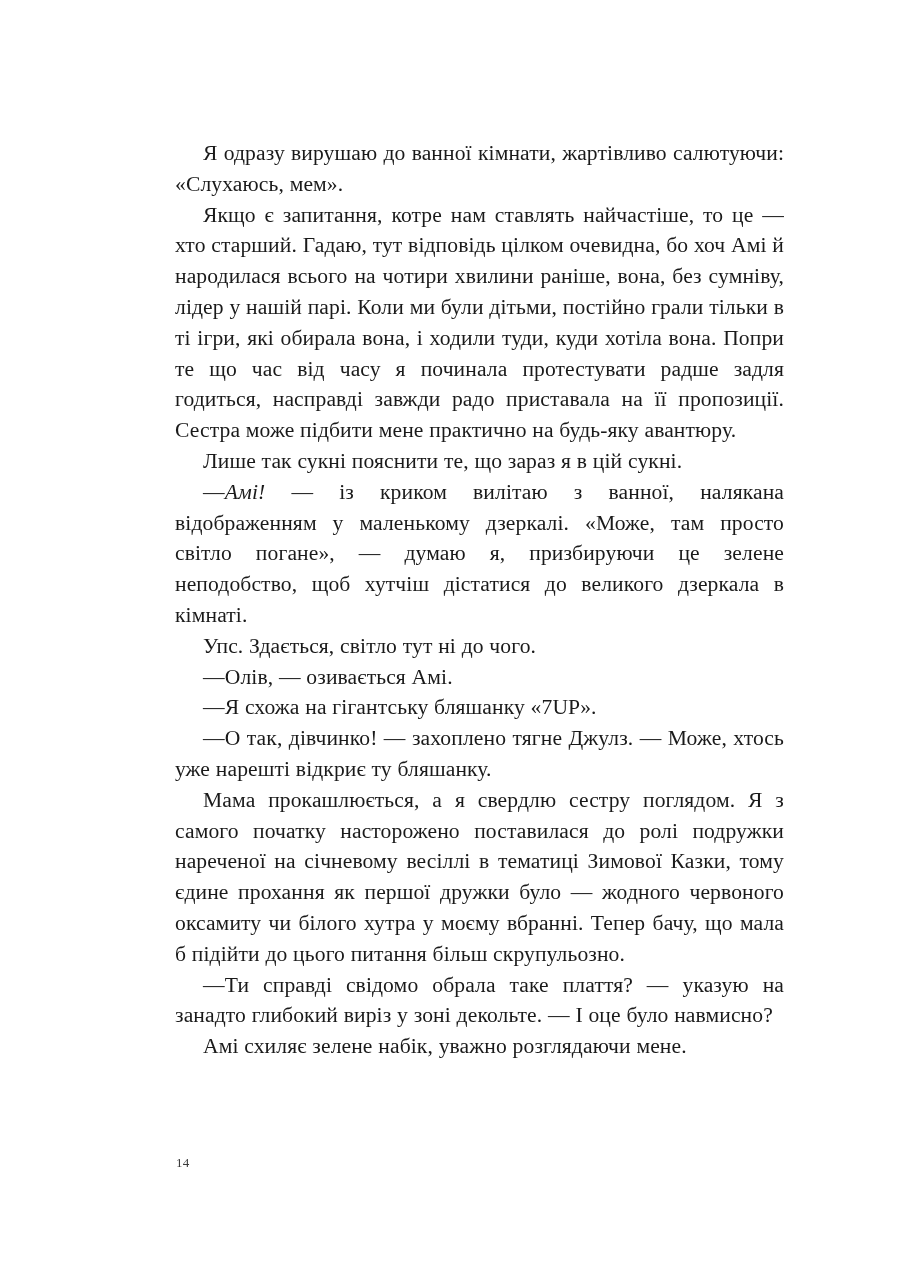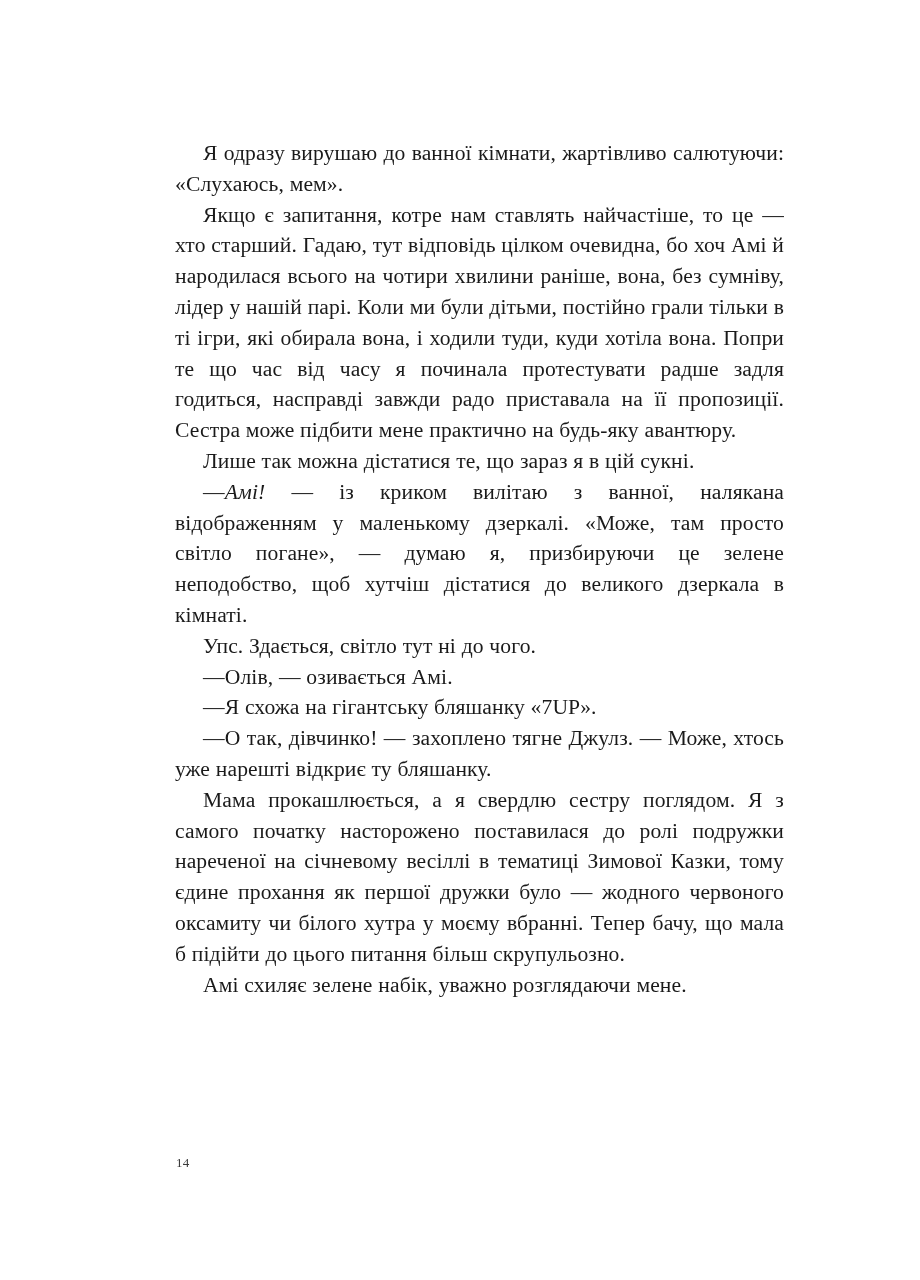--- a/index.html
+++ b/index.html
@@ -57,34 +57,35 @@
 <body>
 
 <div class="page">
 
   <div class="text-block">
 
     <p class="para">Я одразу вирушаю до ванної кімнати, жартівливо салютуючи: «Слухаюсь, мем».</p>
 
     <p class="para">Якщо є запитання, котре нам ставлять найчастіше, то це — хто старший. Гадаю, тут відповідь цілком очевидна, бо хоч Амі й народилася всього на чотири хвилини раніше, вона, без сумніву, лідер у нашій парі. Коли ми були дітьми, постійно грали тільки в ті ігри, які обирала вона, і ходили туди, куди хотіла вона. Попри те що час від часу я починала протестувати радше задля годиться, насправді завжди радо приставала на її пропозиції. Сестра може підбити мене практично на будь-яку авантюру.</p>
 
-    <p class="para">Лише так можна дістатися те, що зараз я в цій сукні.</p>
+    <p class="para">Лише так сукні пояснити те, що зараз я в цій сукні.</p>
 
     <p class="para dialogue"><span>—</span><em>Амі!</em><span> — із криком вилітаю з ванної, налякана відображенням у маленькому дзеркалі. «Може, там просто світло погане», — думаю я, призбируючи це зелене неподобство, щоб хутчіш дістатися до великого дзеркала в кімнаті.</span></p>
 
     <p class="para">Упс. Здається, світло тут ні до чого.</p>
 
     <p class="para dialogue">—Олів, — озивається Амі.</p>
 
     <p class="para dialogue">—Я схожа на гігантську бляшанку «7UP».</p>
 
     <p class="para dialogue">—О так, дівчинко! — захоплено тягне Джулз. — Може, хтось уже нарешті відкриє ту бляшанку.</p>
 
     <p class="para">Мама прокашлюється, а я свердлю сестру поглядом. Я з самого початку насторожено поставилася до ролі подружки нареченої на січневому весіллі в тематиці Зимової Казки, тому єдине прохання як першої дружки було — жодного червоного оксамиту чи білого хутра у моєму вбранні. Тепер бачу, що мала б підійти до цього питання більш скрупульозно.</p>
 
+    <p class="para dialogue">—Ти справді свідомо обрала таке плаття? — указую на занадто глибокий виріз у зоні декольте. — І оце було навмисно?</p>
 
     <p class="para">Амі схиляє зелене набік, уважно розглядаючи мене.</p>
 
   </div>
 
   <div class="folio">14</div>
 
 </div>
 
 </body></html>

